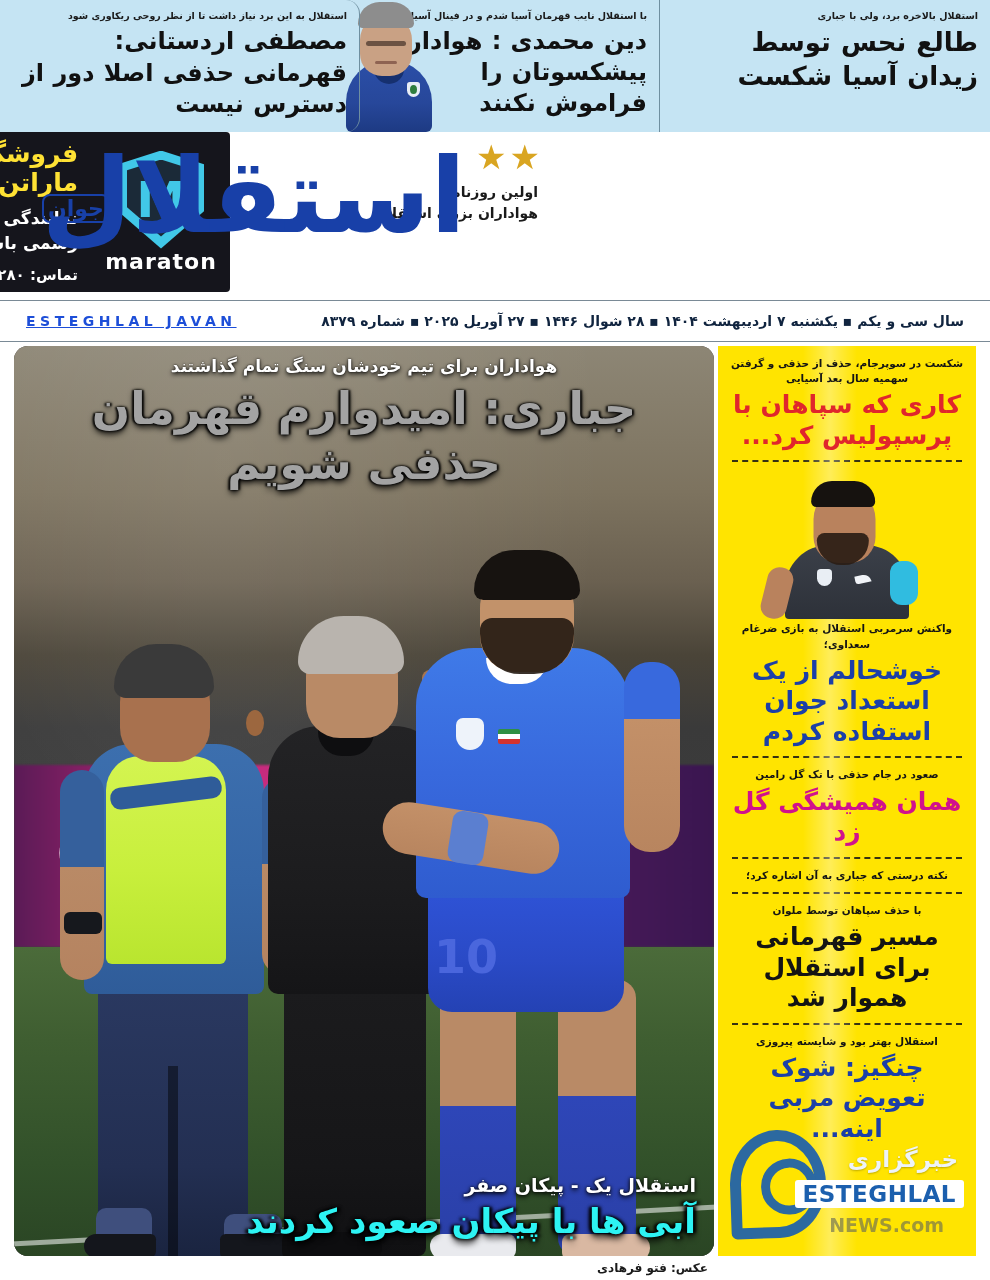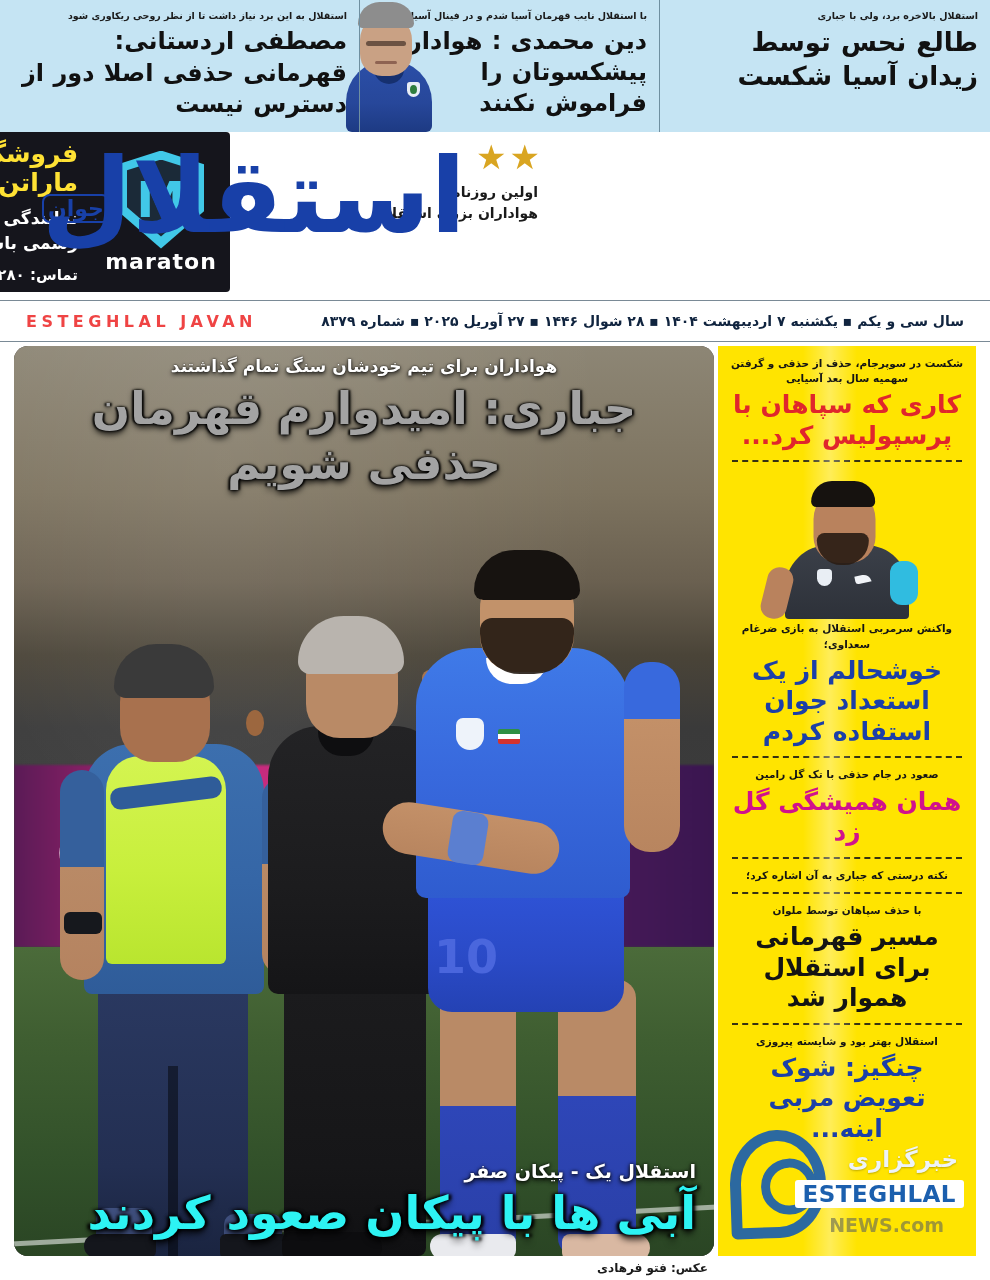--- a/index.html
+++ b/index.html
@@ -28,21 +28,21 @@
   .teaser {
     position: relative;
     height: 132px;
     padding: 10px 12px 6px 12px;
     display: flex; flex-direction: column;
     justify-content: flex-start;
     text-align: right;
   }
   .teaser.t1 { width: 330px; }
   .teaser.t2 { width: 300px; border-right: 1.5px solid #6f8fa0; }
-  .teaser.t3 { width: 360px; border-right: 1.5px solid #6f8fa0; }
+  .teaser.t3 { width: 360px; border-right: 1.5px solid #6f8fa0; border-radius: 14px; }
   .teaser-kicker {
     font-size: 9.5px; color: #1a1a1a; font-weight: 700;
     line-height: 1.3; margin-bottom: 4px; letter-spacing: -0.2px;
   }
   .teaser-head {
     font-size: 26px; font-weight: 900; color: #111111;
     line-height: 1.28; letter-spacing: -0.5px;
     word-spacing: 1px;
   }
   .teaser.t3 .teaser-head { font-size: 24px; line-height: 1.3; }
@@ -202,23 +202,24 @@
     width: 990px; height: 42px;
     border-top: 1.5px solid #7a8a96;
     border-bottom: 1.5px solid #7a8a96;
     display: flex; align-items: center;
     justify-content: space-between;
     padding: 0 26px;
     background: #ffffff;
   }
   .date-latin {
     direction: ltr;
-    font-size: 16px; font-weight: 800; color: #ef4444;
+    font-size: 14px; font-weight: 800; color: #1d4ed8;
     letter-spacing: 4.5px;
     font-family: "DejaVu Sans", sans-serif;
+    text-decoration: underline;
   }
   .date-fa {
     direction: rtl; font-size: 14px; font-weight: 800; color: #10243f;
     letter-spacing: -0.3px;
   }
 
   
   .body-area {
     position: absolute; top: 346px; left: 0;
     width: 990px; height: 934px;
@@ -569,21 +570,21 @@
   .photo-bottom-text {
     position: absolute; bottom: 16px; right: 18px; left: 14px;
     z-index: 12; direction: rtl; text-align: right;
   }
   .pb-kicker {
     color: #ffffff; font-size: 19px; font-weight: 900;
     letter-spacing: -0.4px; margin-bottom: 6px;
     text-shadow: 0 2px 5px rgba(0,0,0,.95), 0 0 3px rgba(0,0,0,.9);
   }
   .pb-head {
-    color: #2df3f3; font-size: 46px; font-weight: 900;
+    color: #2df3f3; font-size: 34px; font-weight: 900;
     line-height: 1.12; letter-spacing: -1.6px;
     text-shadow: 0 4px 7px rgba(0,0,0,.95), 0 0 4px rgba(0,0,0,.95),
                  3px 0 3px rgba(0,0,0,.85), -3px 0 3px rgba(0,0,0,.85);
   }
 
   .photo-credit {
     position: absolute; left: 14px; bottom: 0px;
     width: 700px; height: 24px;
     display:flex; align-items:center; justify-content:flex-start;
     direction: rtl;

